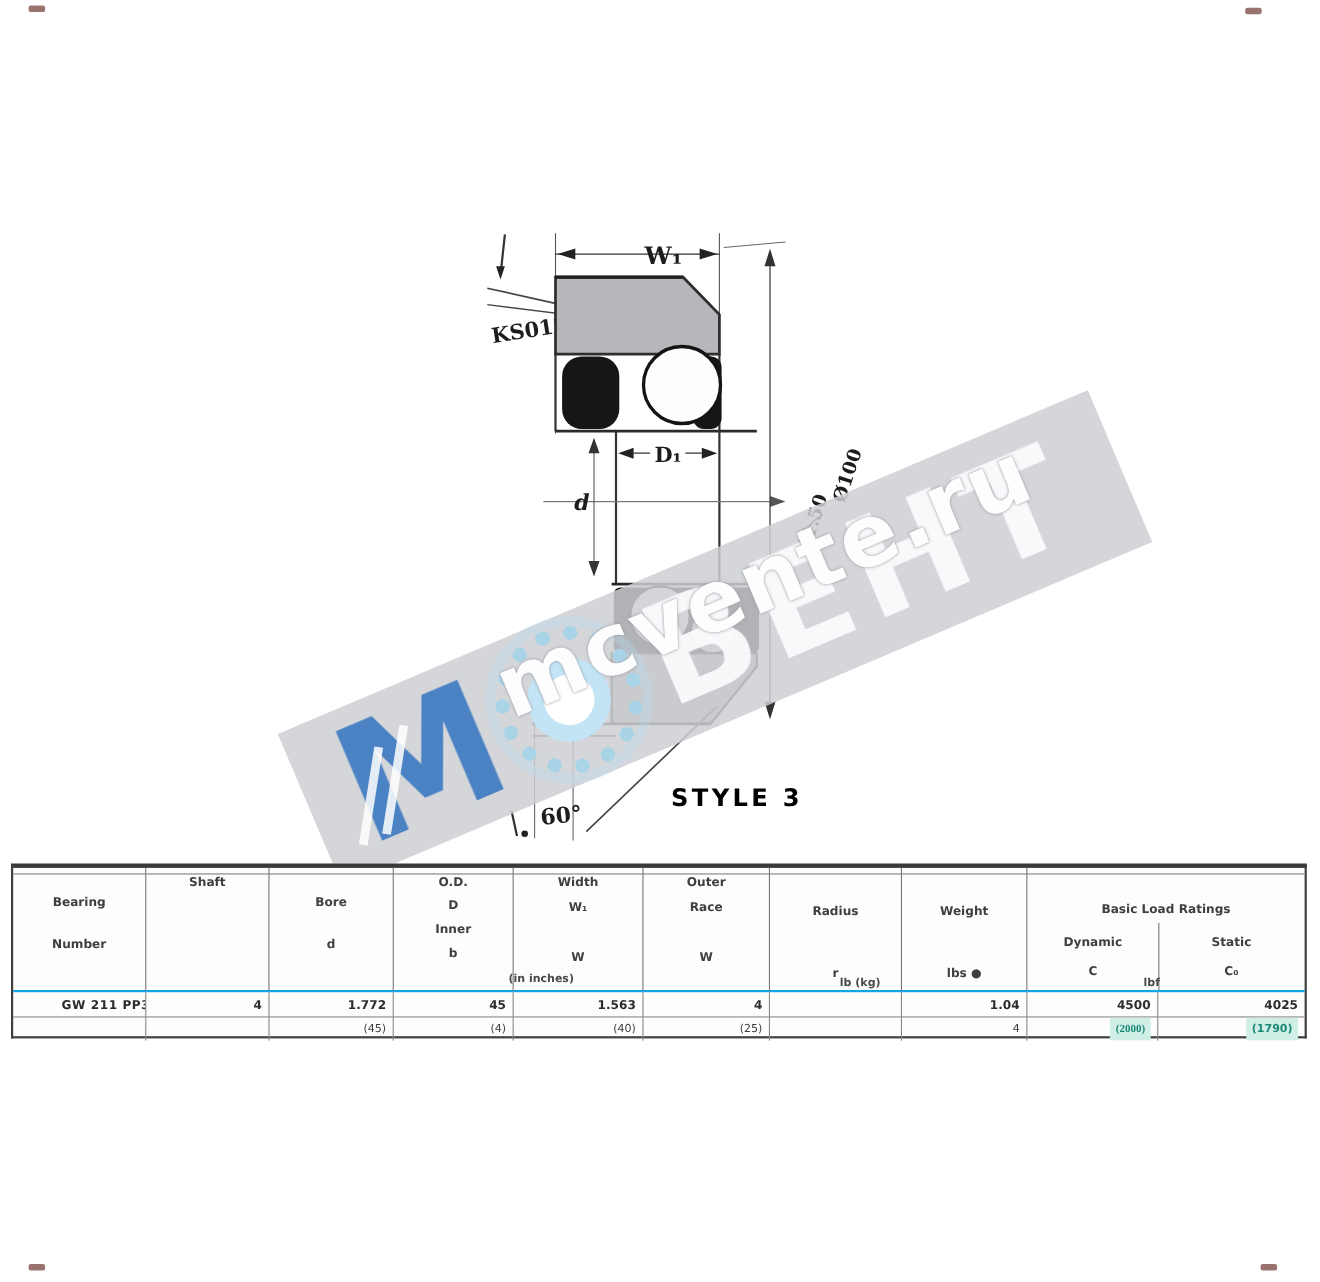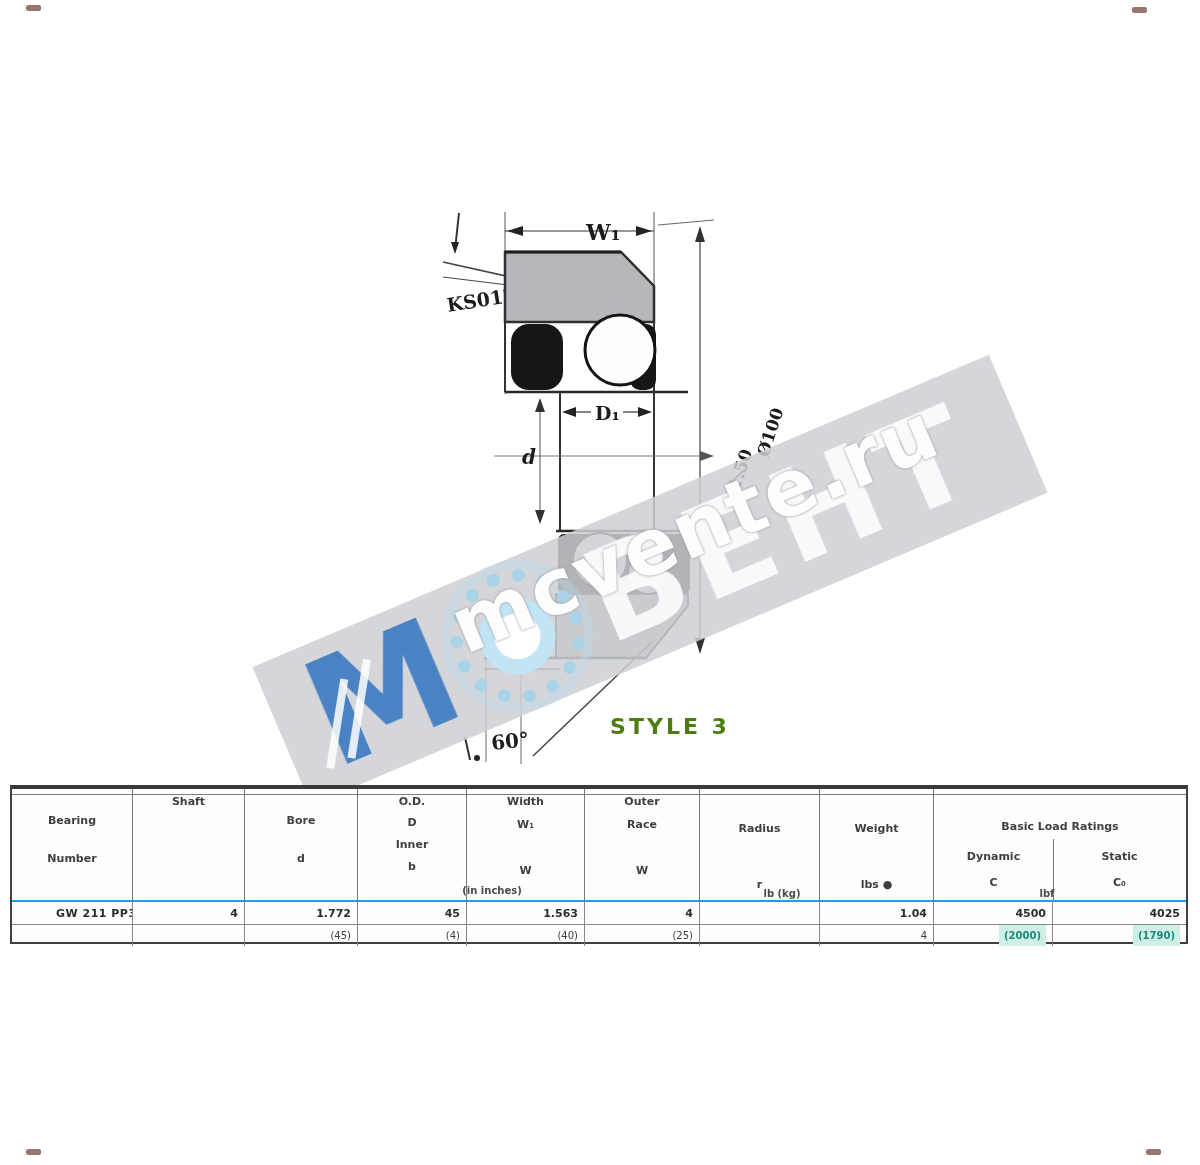--- a/index.html
+++ b/index.html
@@ -27,21 +27,21 @@
            box-shadow:0 0 0 9px rgba(190,220,238,.35);}
   .wm-logo-inner{width:46px;height:46px;border-radius:50%;border:15px solid #c2e4f4;background:#fff;}
   .wm-rest{font-size:128px;font-weight:900;color:rgba(250,251,252,.95);line-height:1;
            letter-spacing:8px;filter:blur(.4px);}
   .wm-site{position:absolute;left:455px;top:585px;width:640px;transform:rotate(-23deg);
            transform-origin:left center;font-size:78px;font-weight:600;color:#fdfdfd;
            letter-spacing:2px;text-shadow:0 0 3px rgba(150,155,162,.85),0 0 1px rgba(140,145,150,.9);}
 
   
   .style-label{position:absolute;left:575px;top:714px;width:190px;text-align:center;
-               font-size:22px;font-weight:bold;color:#4d7c0f;letter-spacing:3px;filter:blur(.7px);}
+               font-size:22px;font-weight:bold;color:#000000;letter-spacing:3px;filter:blur(.7px);}
 
   
   .spec-table{position:absolute;left:10px;top:785px;width:1178px;height:159px;
               border:2px solid #3f3f3f;border-top:4px solid #3a3a3a;box-sizing:border-box;
               background:#fdfdfc;filter:blur(.4px);}
   .tgrid{display:grid;grid-template-columns:121px 112px 113px 109px 118px 115px 120px 114px 119px 133px;
          width:100%;height:100%;}
   .hcell{position:relative;border-right:1px solid #777;border-bottom:2px solid #0ea5e9;
          grid-row:1;height:111px;}
   .hcell.last{border-right:none;}
@@ -222,21 +222,21 @@
     <div class="dcell r1 last" style="grid-column:10;">4025</div>
 
     <div class="dcell r2 part-no" style="grid-column:1;"></div>
     <div class="dcell r2" style="grid-column:2;"></div>
     <div class="dcell r2" style="grid-column:3;">(45)</div>
     <div class="dcell r2" style="grid-column:4;">(4)</div>
     <div class="dcell r2" style="grid-column:5;">(40)</div>
     <div class="dcell r2" style="grid-column:6;">(25)</div>
     <div class="dcell r2" style="grid-column:7;"></div>
     <div class="dcell r2" style="grid-column:8;">4</div>
-    <div class="dcell r2" style="grid-column:9;">
+    <div class="dcell r2" style="grid-column:9;font-family:Liberation Serif, serif;">
       <span class="hl">(2000)</span>
     </div>
     <div class="dcell r2 last" style="grid-column:10;">
       <span class="hl">(1790)</span>
     </div>
   </div>
 
   <div class="note" style="left:400px;top:96px;width:160px;">(in inches)</div>
   <div class="note" style="left:690px;top:99px;width:160px;">lb (kg)</div>
   <div class="note" style="left:955px;top:99px;width:160px;">lbf</div>

